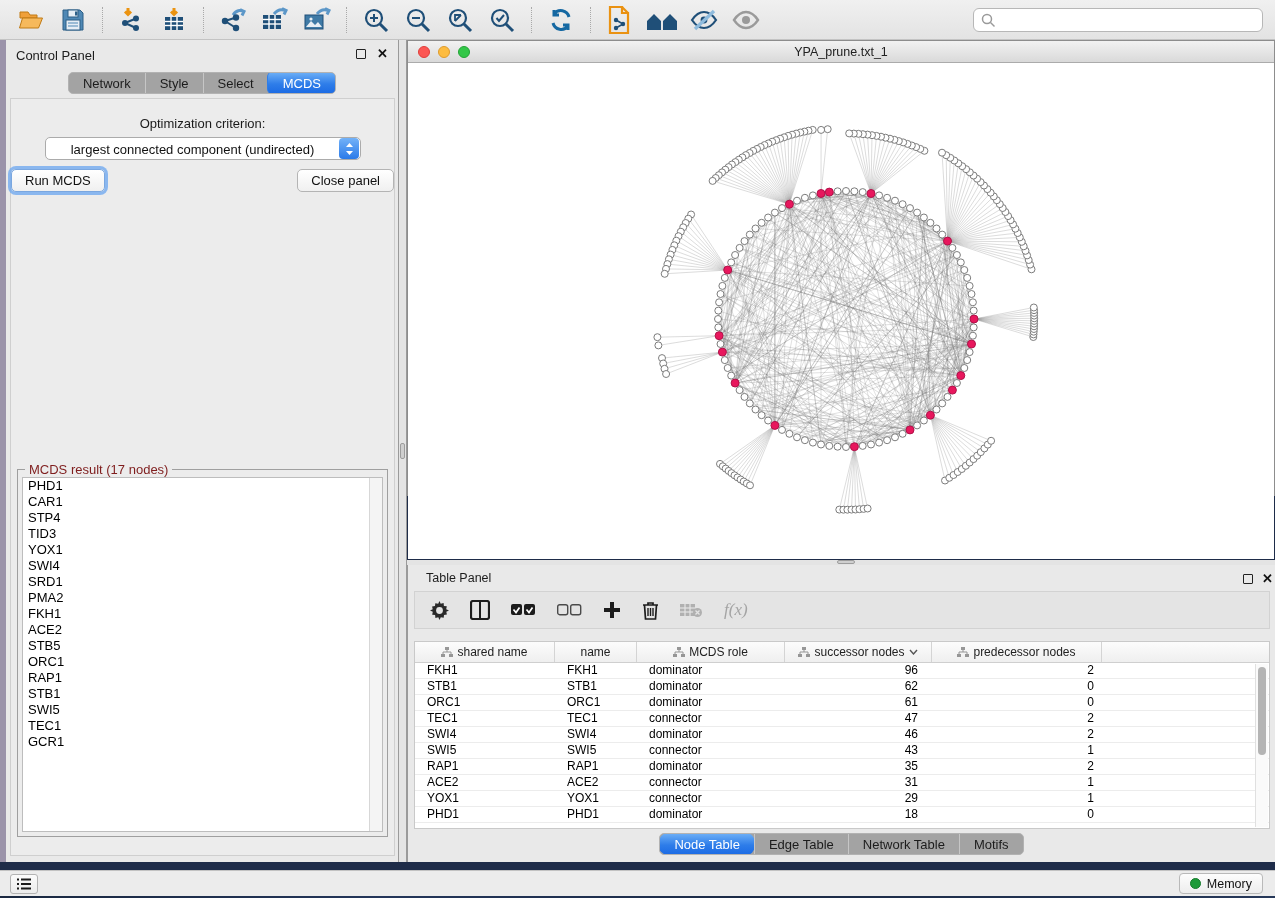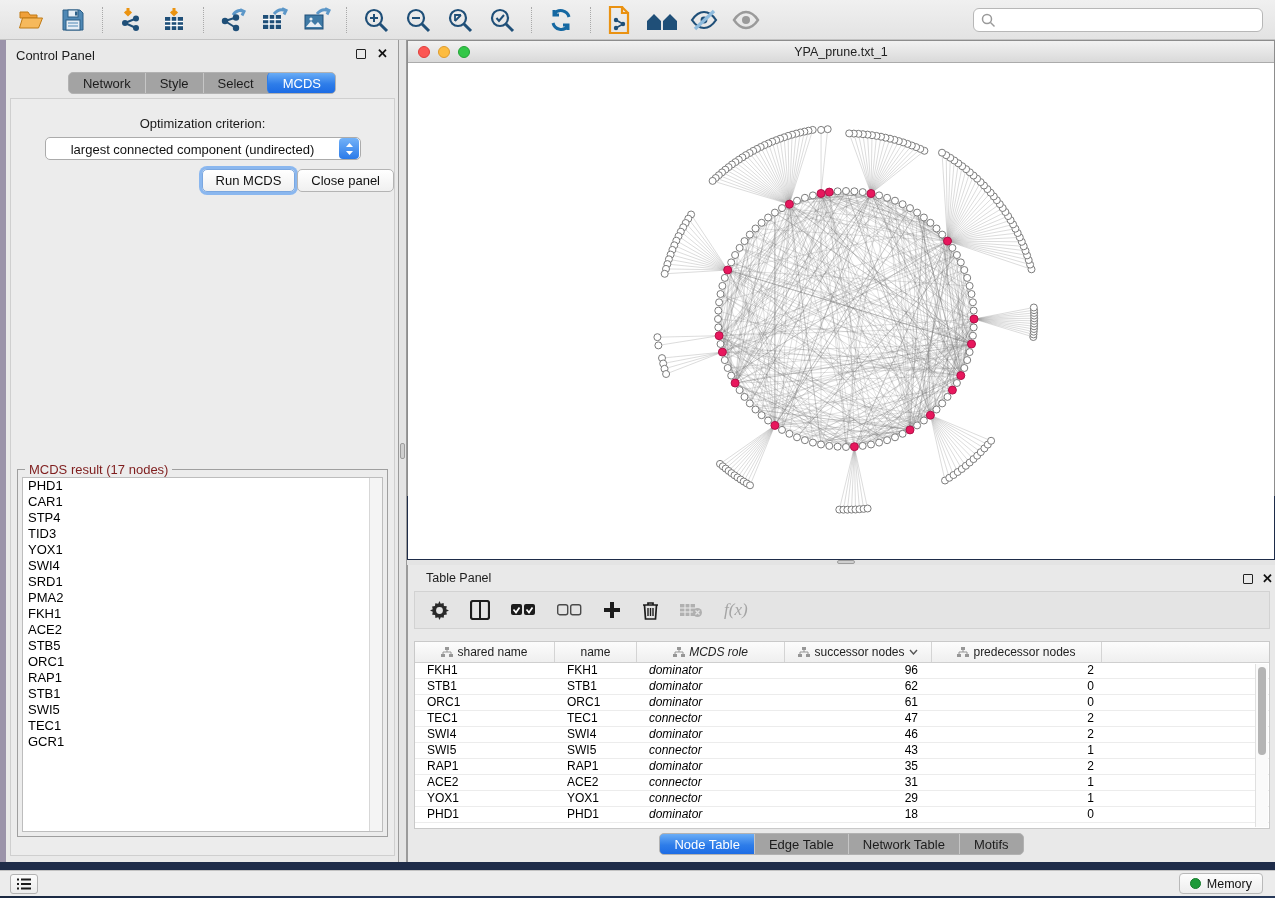--- a/index.html
+++ b/index.html
@@ -41,21 +41,21 @@
   .opt-label { position:absolute; top:17px; width:100%; text-align:center; font-size:13px; color:#1b1b1b; }
   .dropdown { position:absolute; left:34px; top:38px; width:316px; height:23px; background:#fff;
     border:1px solid #ababab; border-radius:5px; display:flex; align-items:center; }
   .dropdown .dd-text { flex:1; text-align:center; font-size:13px; color:#111; padding-top:1px; }
   .dd-stepper { width:20px; height:21px; border-radius:4px; background:linear-gradient(#73b2f8,#2a7ae9);
     margin-right:1px; display:flex; flex-direction:column; align-items:center; justify-content:center; color:#fff; }
   .dd-stepper svg { display:block; }
   .btn { height:23px; background:linear-gradient(#ffffff,#f0f0f0); border:1px solid #b4b4b4; border-radius:5px;
     font-size:13px; color:#111; padding:0 13px; font-family:"Liberation Sans",sans-serif; }
   .btn.focus-ring { box-shadow:0 0 0 3px rgba(105,165,240,.75); border-color:#7aa7e0; }
-  .btn-row { position:absolute; top:70px; width:100%; display:flex; justify-content:flex-end; gap:2px; }
+  .btn-row { position:absolute; top:70px; width:100%; display:flex; justify-content:space-between; gap:12px; }
 
   .groupbox { position:absolute; left:6px; top:370px; width:371px; height:368px; border:1px solid #9f9f9f; }
   .groupbox-title { position:absolute; top:-8px; left:7px; background:#ececec; padding:0 4px; font-size:13px; color:#7f1d1d; }
   .mcds-list { position:absolute; left:4px; top:7px; right:4px; bottom:4px; background:#fff; border:1px solid #bdbdbd; overflow:hidden; }
   .mcds-scroll { position:absolute; right:0; top:0; bottom:0; width:13px; background:#f4f4f4; border-left:1px solid #d7d7d7; }
   .mcds-item { font-size:13px; line-height:16px; padding-left:5px; color:#000; }
 
   
   .vsplit { position:absolute; left:399px; top:40px; width:8px; height:822px; background:#e4e4e4; border-right:1px solid #9a9a9a; }
   .vsplit .grip, .hsplit .grip { position:absolute; background:#cfcfcf; border:1px solid #9d9d9d; border-radius:2px; }
@@ -86,32 +86,32 @@
     border:1px solid #d2d2d2; display:flex; align-items:center; gap:21px; padding-left:15px; }
   .tp-ico { display:flex; align-items:center; justify-content:center; height:24px; }
   .fx-label { font-family:"Liberation Serif", serif; font-style:italic; font-size:17px; color:#a4a4a4; }
 
   .ntable { position:absolute; left:6px; top:76px; width:856px; height:188px; background:#fff; border:1px solid #c9c9c9; }
   .thead { position:absolute; left:0; top:0; width:100%; height:21px; background:linear-gradient(#fcfcfc,#efefef);
     border-bottom:1px solid #cfcfcf; display:flex; }
   .th { position:relative; display:flex; align-items:center; justify-content:center; gap:4px;
     font-size:12px; color:#222; border-right:1px solid #d4d4d4; height:100%; }
   .th .col-ico { opacity:.75; }
-  .c0 { width:140px; } .c1 { width:82px; } .c2 { width:148px;font-style:italic; } .c3 { width:147px; } .c4 { width:170px;justify-content:center; }
+  .c0 { width:140px; } .c1 { width:82px; } .c2 { width:148px; } .c3 { width:147px; } .c4 { width:170px;justify-content:center; }
   .tbody { position:absolute; left:0; top:21px; width:100%; }
   .trow { display:flex; height:16px; border-bottom:1px solid #ececec; }
   .tcell { font-size:12px; color:#000; line-height:15px; }
   .tcell.c0, .tcell.c1, .tcell.c2 { padding-left:12px; }
   .tcell.c3 { text-align:right; padding-right:14px; }
   .tcell.c4 { text-align:right; padding-right:8px; }
   .tscroll { position:absolute; right:1px; top:22px; bottom:1px; width:13px; background:#fafafa; border-left:1px solid #e0e0e0; }
   .tscroll .thumb { position:absolute; left:2px; top:3px; width:8px; height:88px; background:#b4b4b4; border-radius:5px; }
 
   .tp-tabs-row { position:absolute; left:0; top:268px; width:100%; text-align:center; }
-  .seg-tab.active-blue { background:linear-gradient(#6fb1f7,#2e7de9 55%,#1b6ae4); color:#fff; margin:-1px; border-radius:0; padding:4px 15px 0 15px; border-left:none; }
+  .seg-tab.active-blue { background:linear-gradient(#6fb1f7,#2e7de9 55%,#1b6ae4); color:#fff; margin:-1px; border-radius:9px; padding:4px 15px 0 15px; border-left:none; }
 
   
   .status-bar { position:absolute; left:0; top:862px; width:1275px; height:26px; background:#ececec; border-top:1px solid #c2c2c2;margin-top:8px; }
   .list-btn { position:absolute; left:10px; top:3px; width:28px; height:20px; background:linear-gradient(#fbfbfb,#ececec);
     border:1px solid #b3b3b3; border-radius:3px; display:flex; align-items:center; justify-content:center; }
   .memory-btn { position:absolute; right:12px; top:2px; height:21px; background:linear-gradient(#fdfdfd,#ededed);
     border:1px solid #b9b9b9; border-radius:4px; display:flex; align-items:center; gap:6px; padding:0 10px; font-size:12.5px; color:#111; }
   .memory-dot { width:11px; height:11px; border-radius:50%; background:#1d9a39; border:1px solid #157a2b; }
 
   svg { display:block; }

